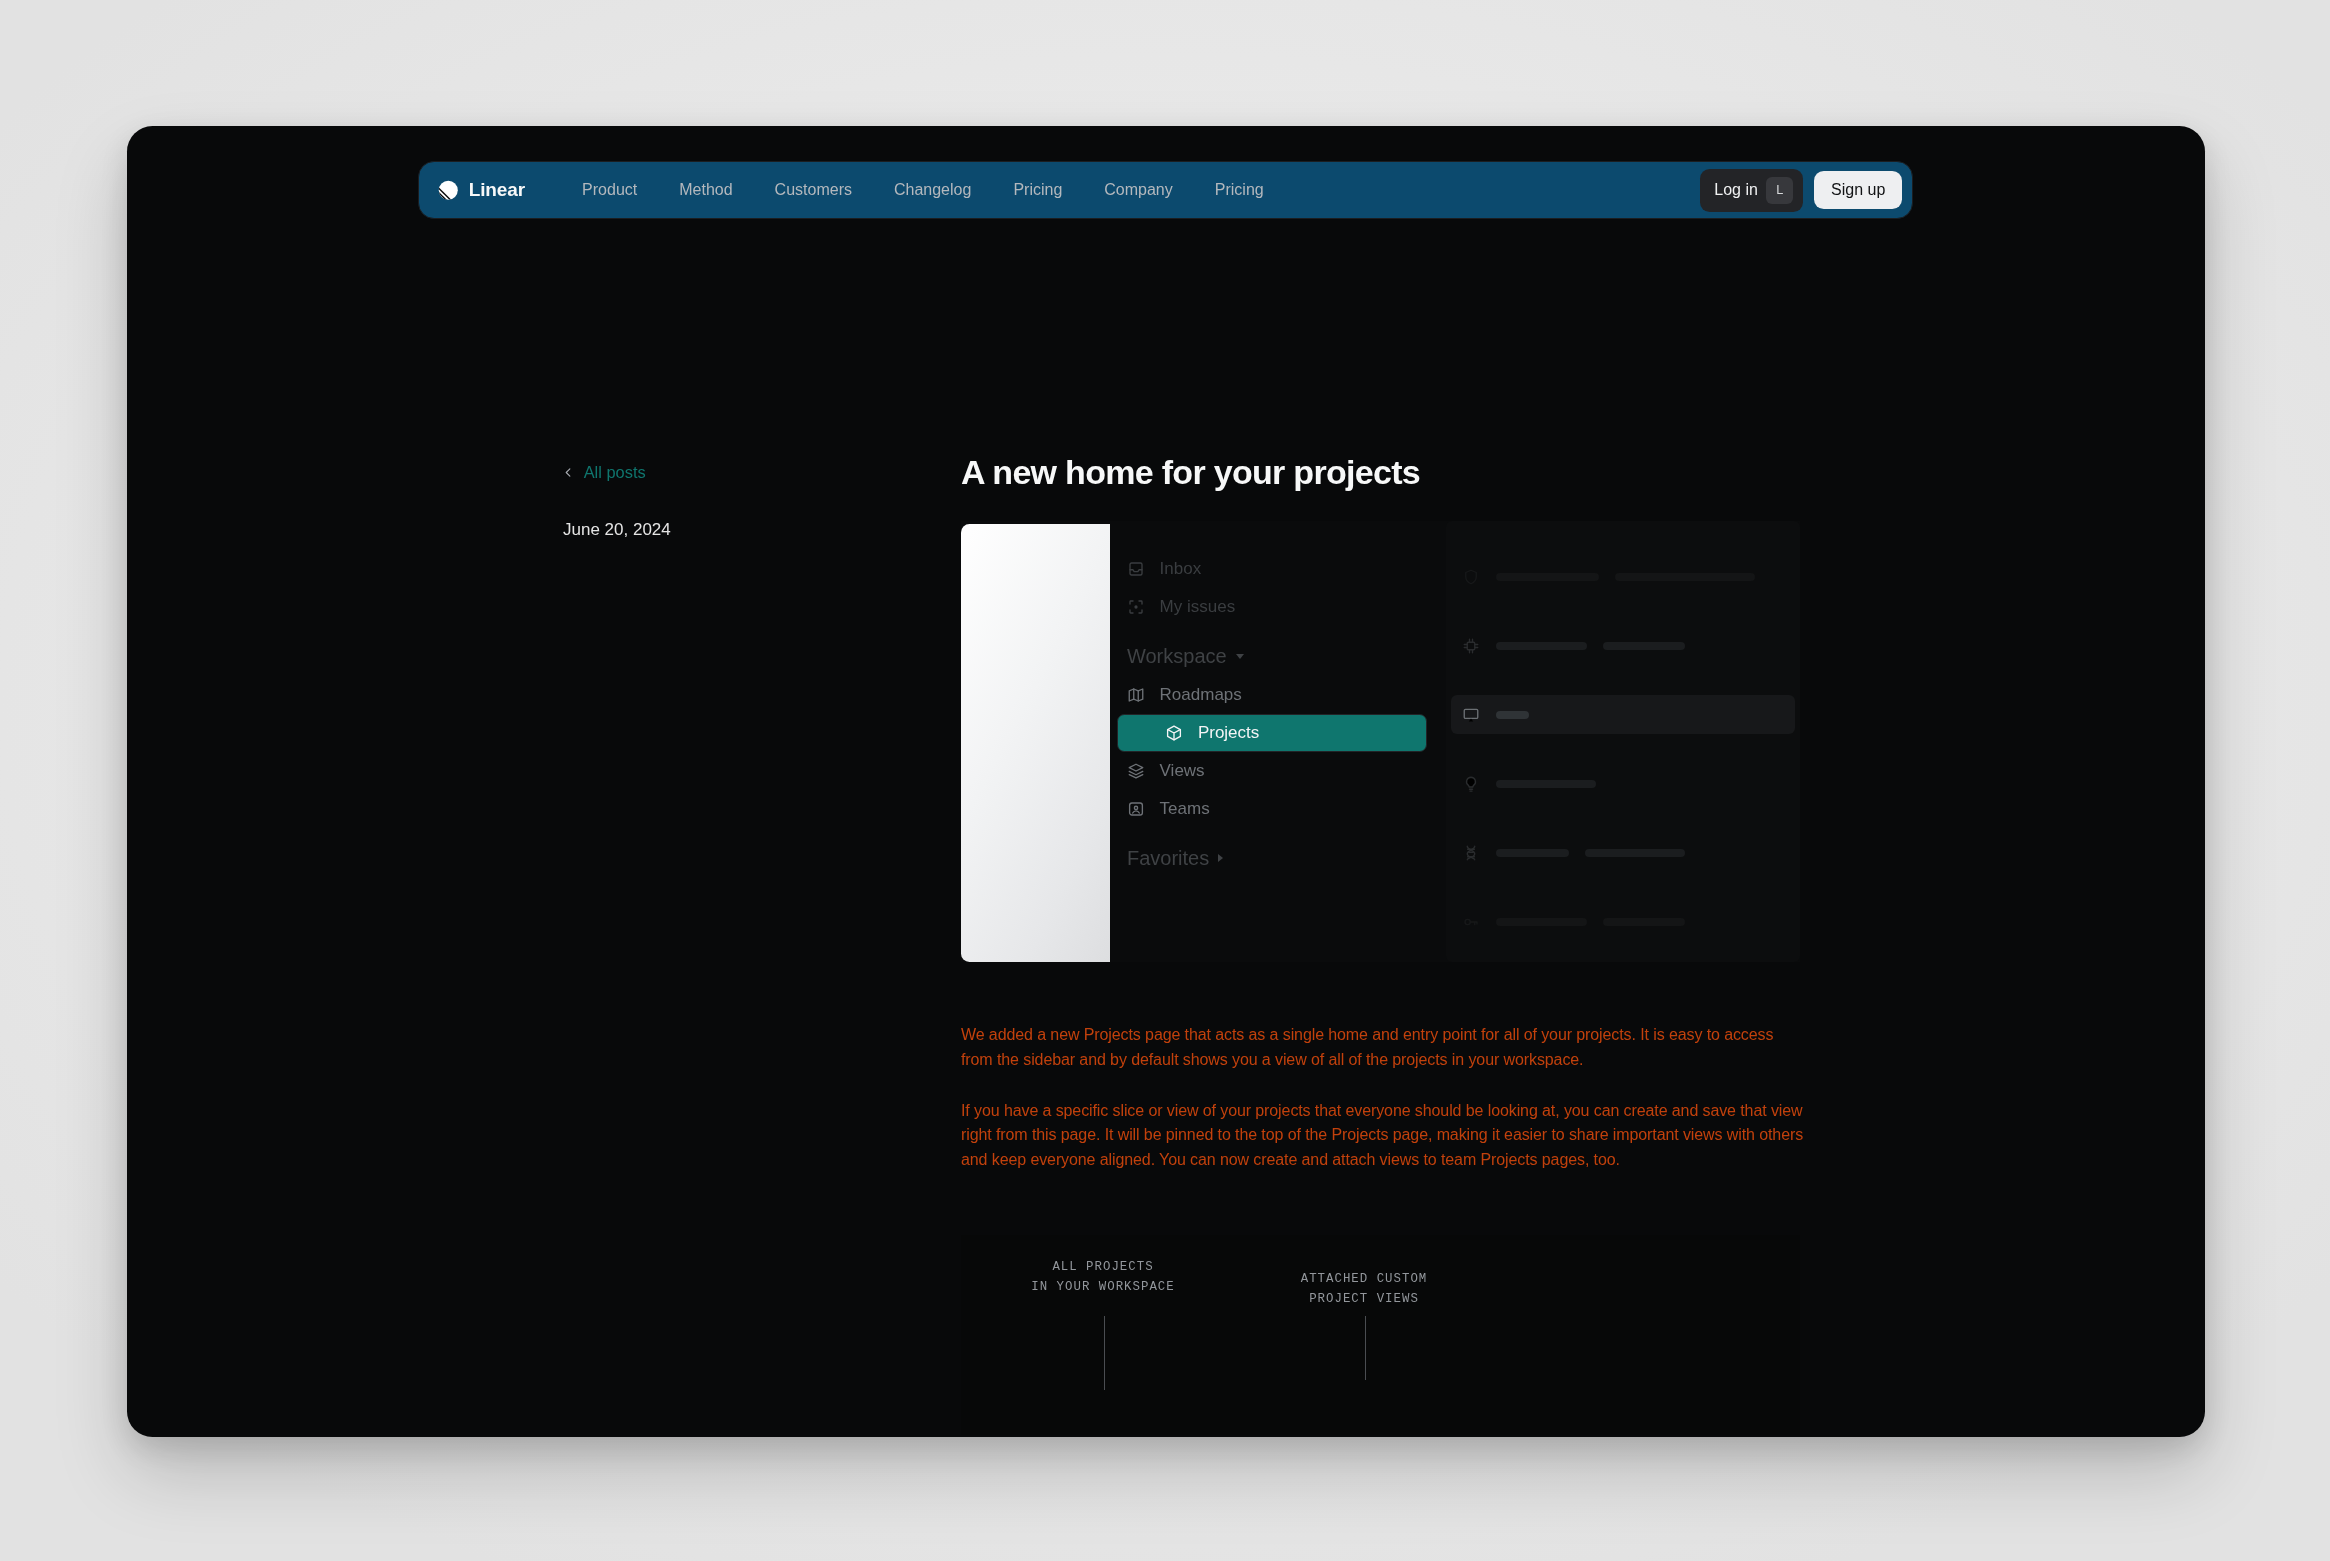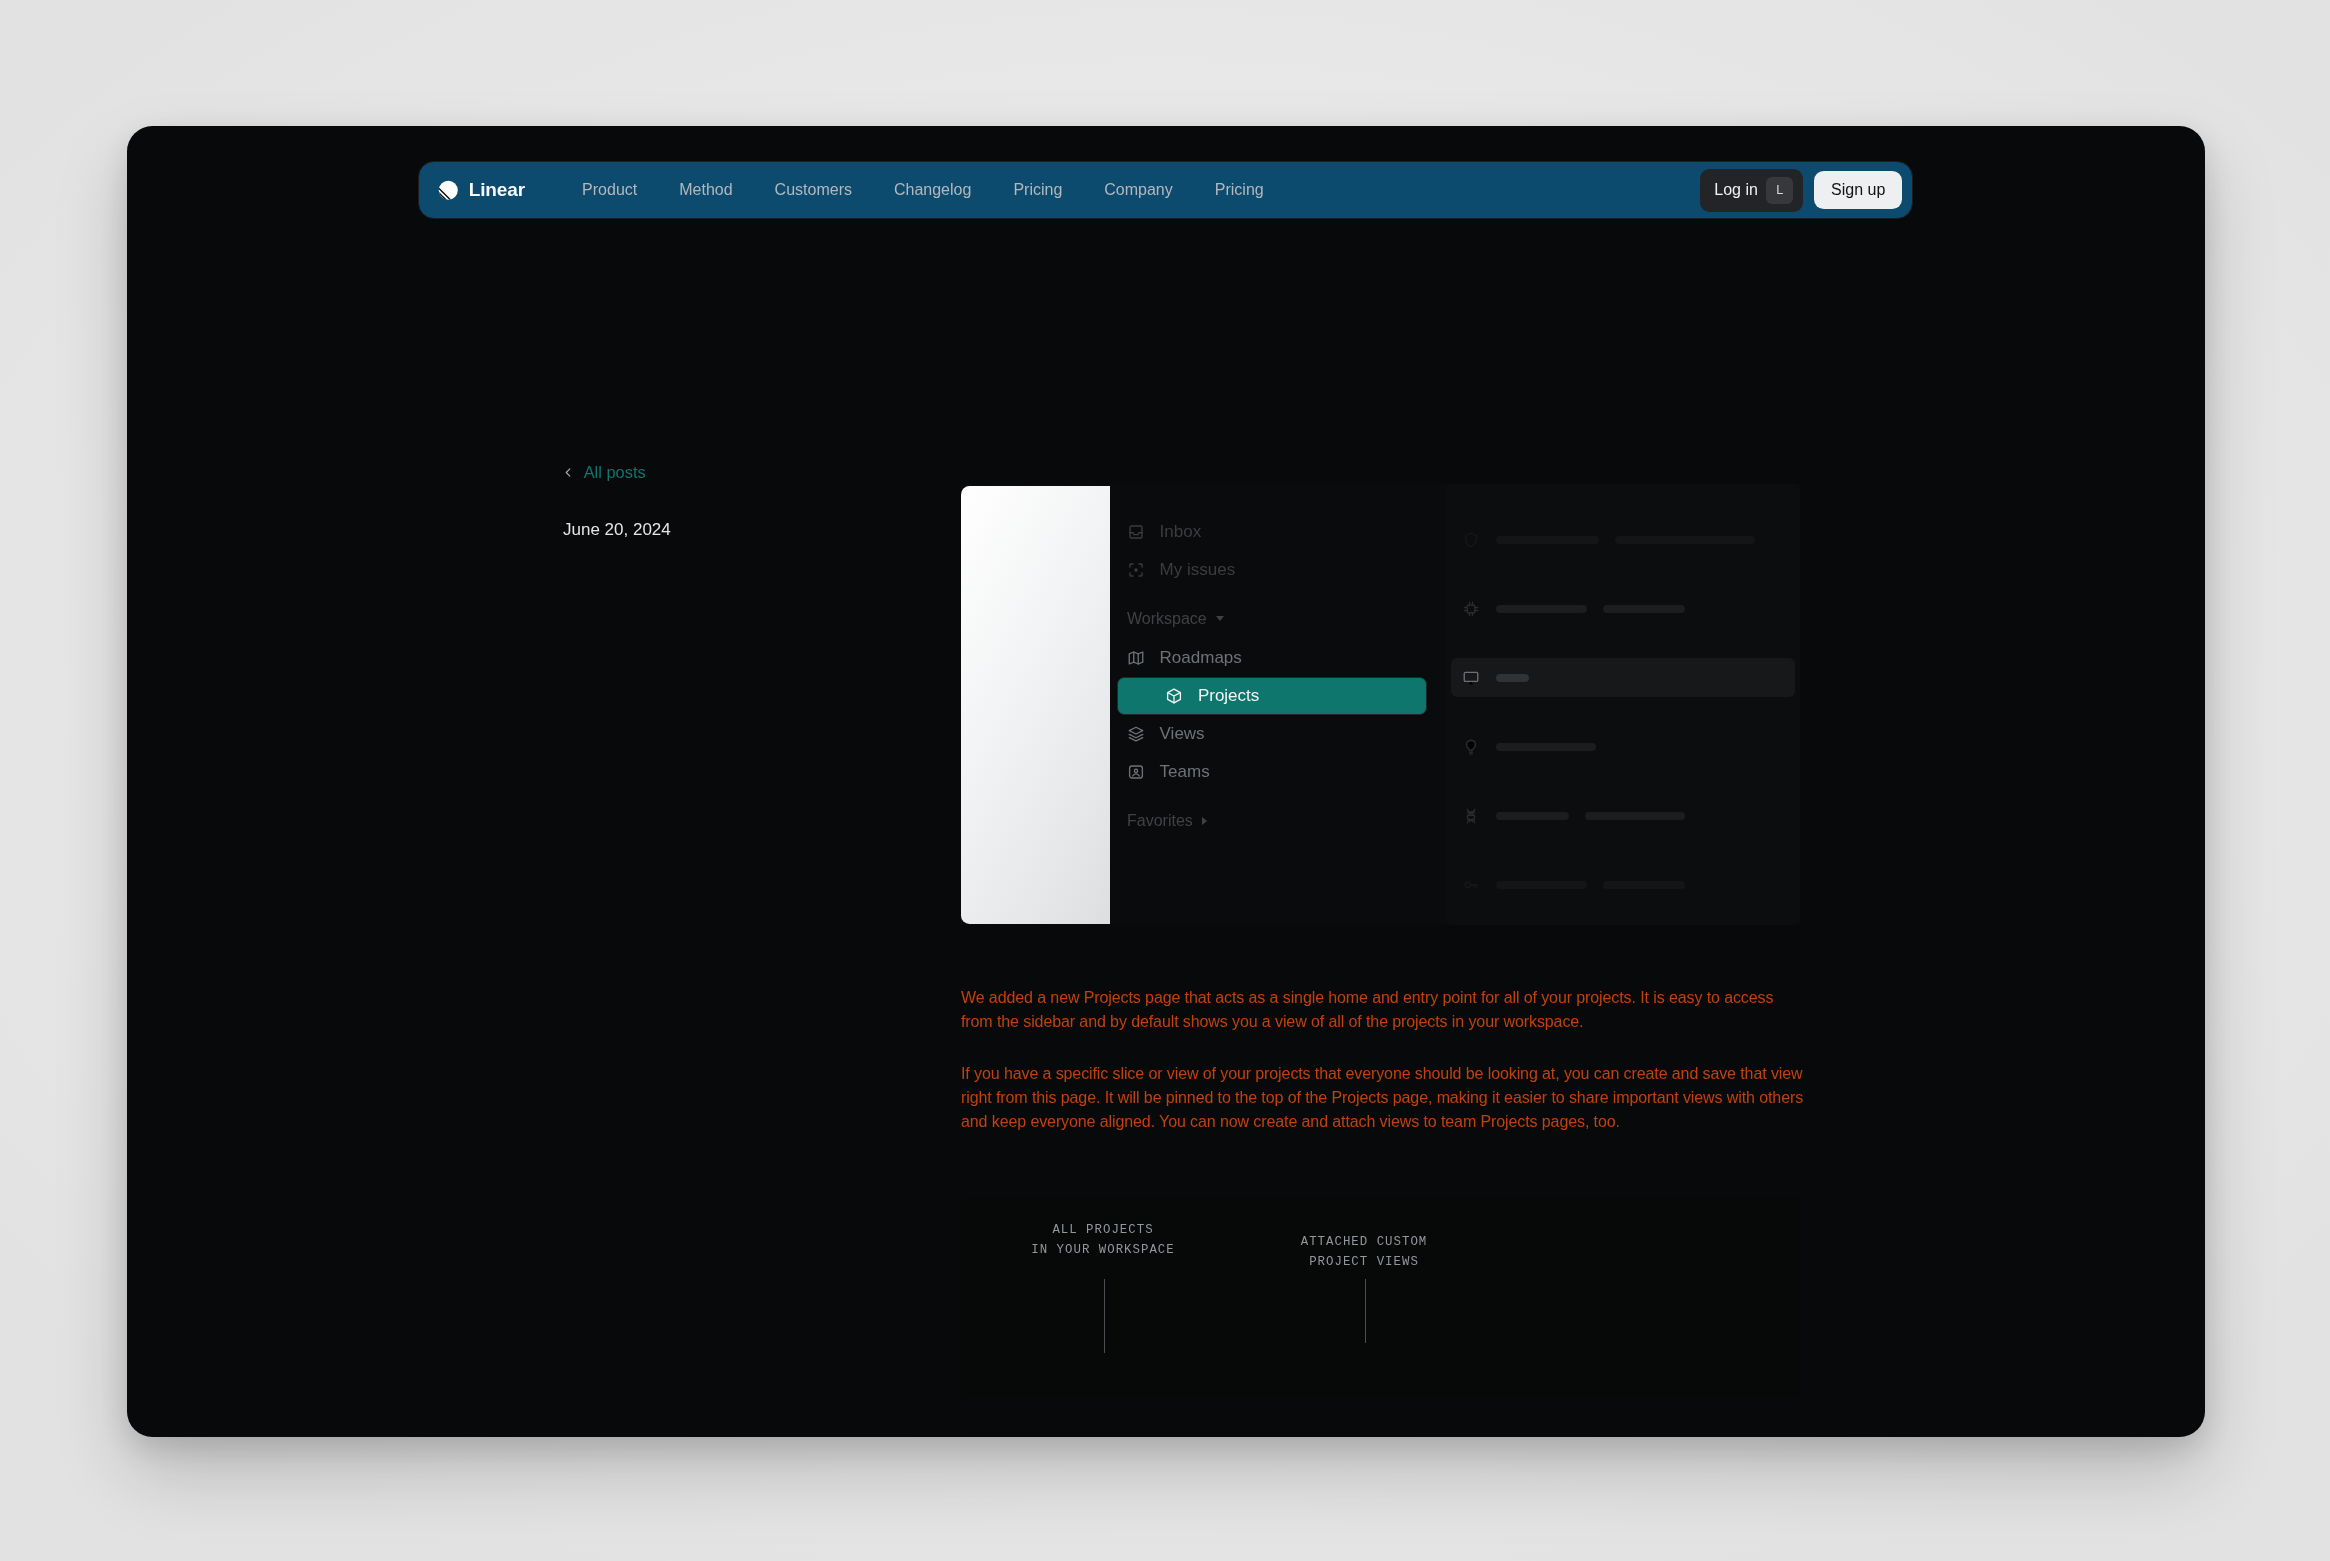--- a/index.html
+++ b/index.html
@@ -191,21 +191,21 @@
   }
   .sb-active svg { stroke: #f4f5f6; }
   .sb-section {
     display: flex;
     align-items: center;
     gap: 9px;
     height: 33px;
     margin: 13.4px 7.3px 3.6px;
     padding: 0 9.7px;
     color: #3f4245;
-    font-size: 16px;
+    font-size: 20px;
   }
   .tri-d { width: 0;height: 0;border-left: 4.9px solid transparent;border-right: 4.9px solid transparent;border-top: 5.5px solid #3f4245;}
   .tri-r { width: 0;height: 0;border-top: 4.9px solid transparent;border-bottom: 4.9px solid transparent;border-left: 5.5px solid #3f4245;}
 
   .hero-right {
     position: absolute;
     left: 485px;
     top: 0;
     width: 354px;
     height: 441px;
@@ -319,20 +319,21 @@
           <svg class="chev" viewBox="0 0 24 24" fill="none" stroke="#a9adb3" stroke-width="2.4" stroke-linecap="round" stroke-linejoin="round">
               <polyline points="15 4 7 12 15 20"></polyline>
             </svg>
         </span>
         <span>All posts</span>
       </div>
       <div class="post-date">June 20, 2024</div>
     </div>
 
     <div class="article-main">
+      <h1 class="post-title">A new home for your projects</h1>
 
       <div class="hero">
         <div class="hero-white"></div>
 
         <div class="hero-sidebar">
           <div class="sb-item sb-dim">
             <span>
               <svg viewBox="0 0 24 24" fill="none" stroke-width="1.8" stroke-linecap="round" stroke-linejoin="round">
                   <path d="M4 6a2 2 0 0 1 2-2h12a2 2 0 0 1 2 2v12a2 2 0 0 1-2 2H6a2 2 0 0 1-2-2z"></path>
                   <path d="M4 13h4l1.5 2.5h5L16 13h4"></path>

